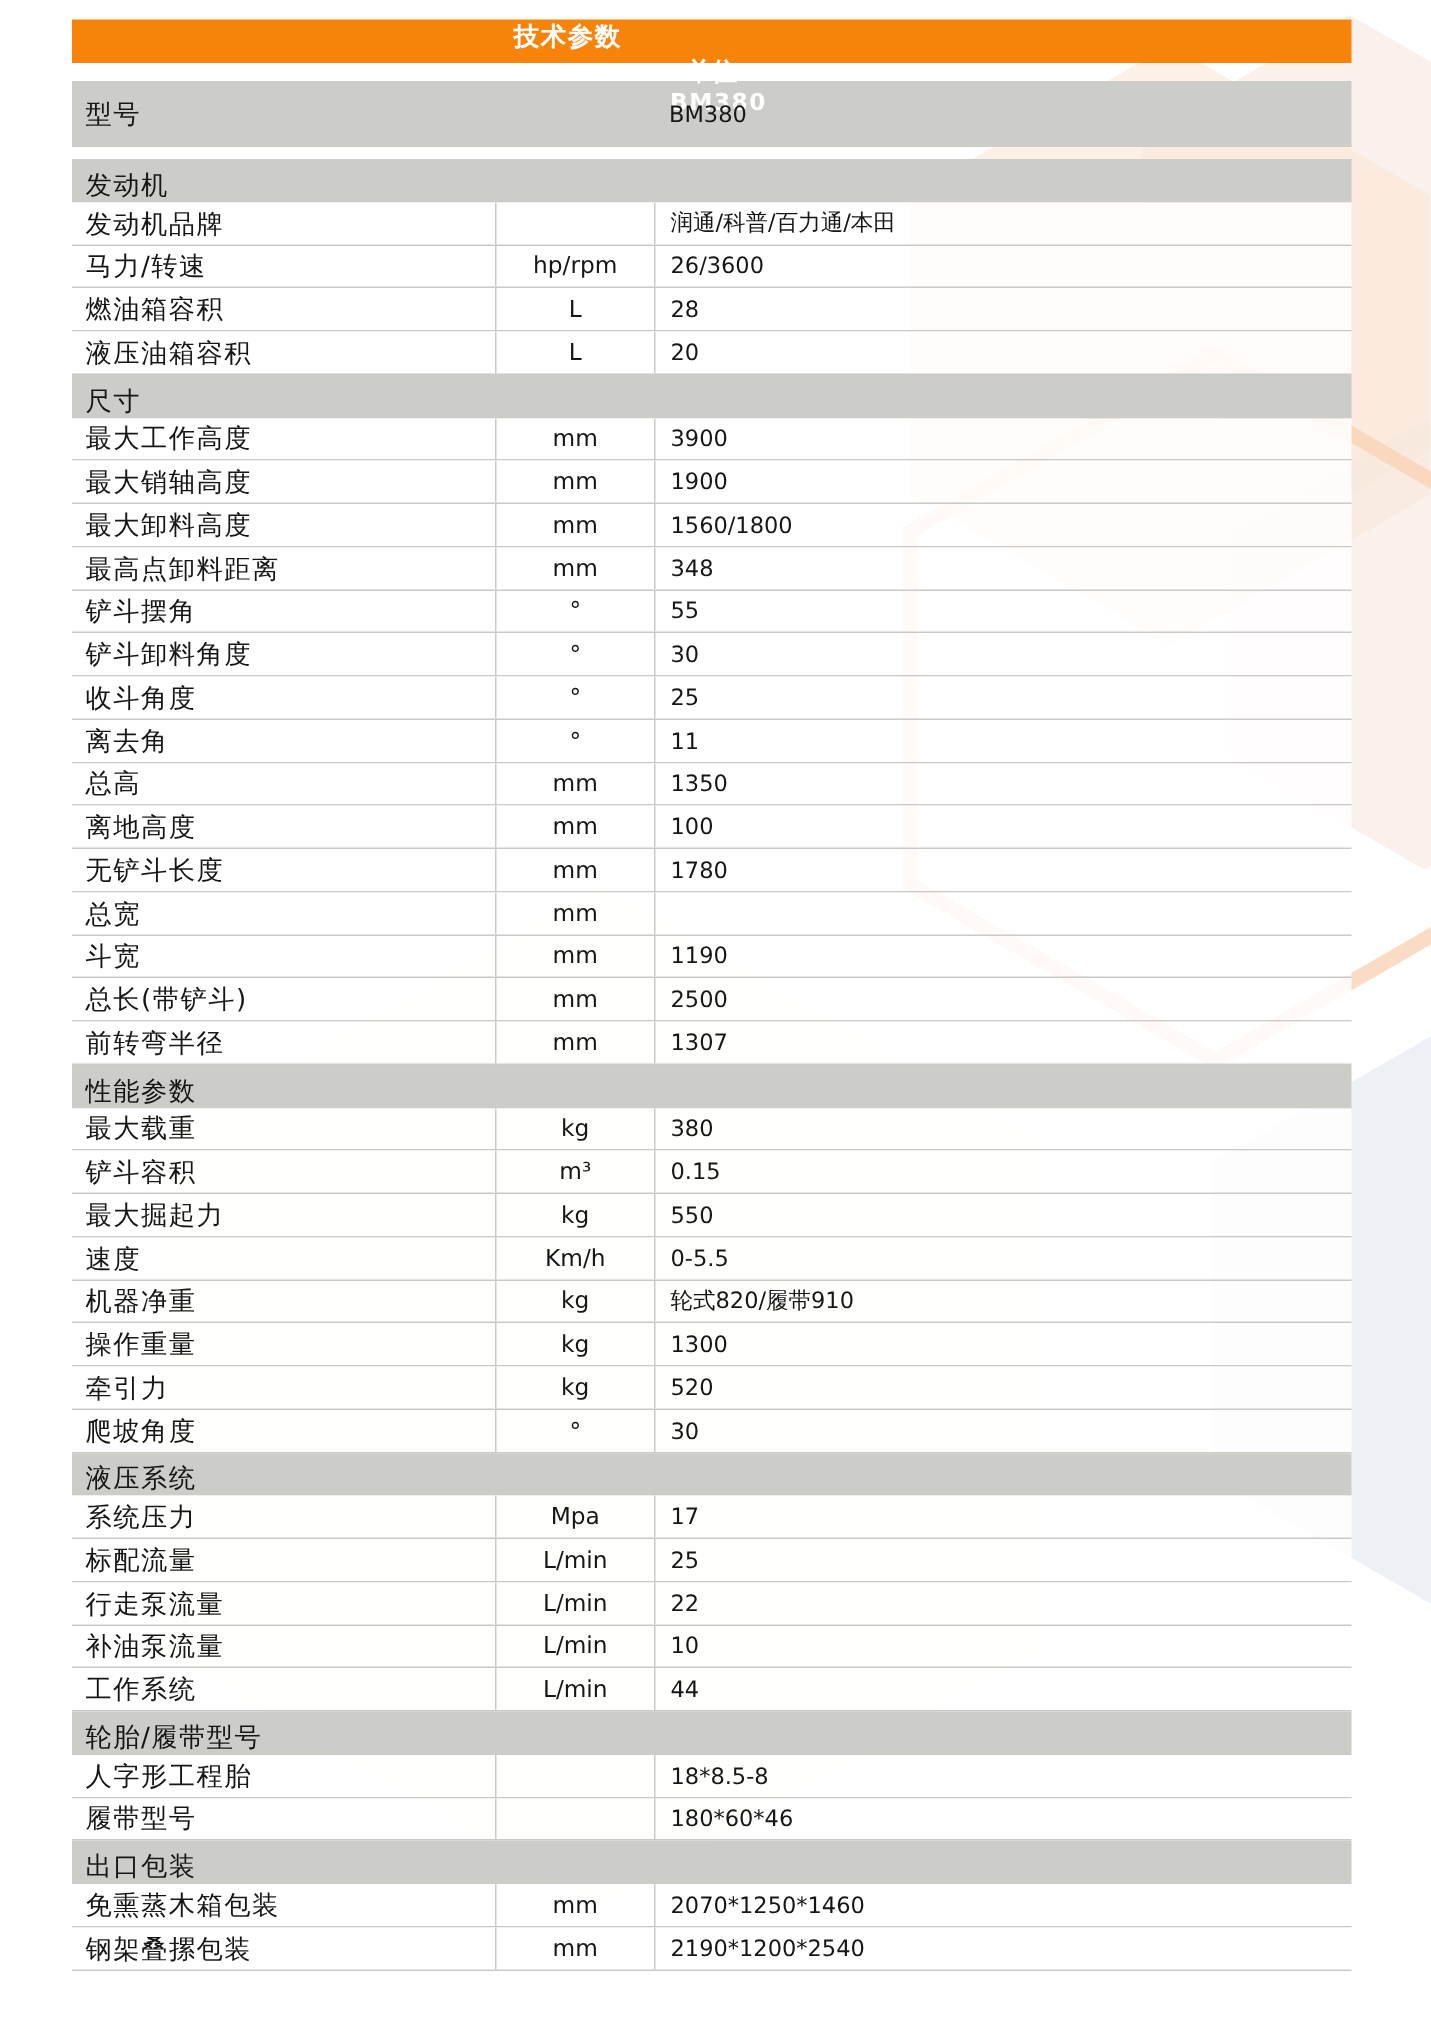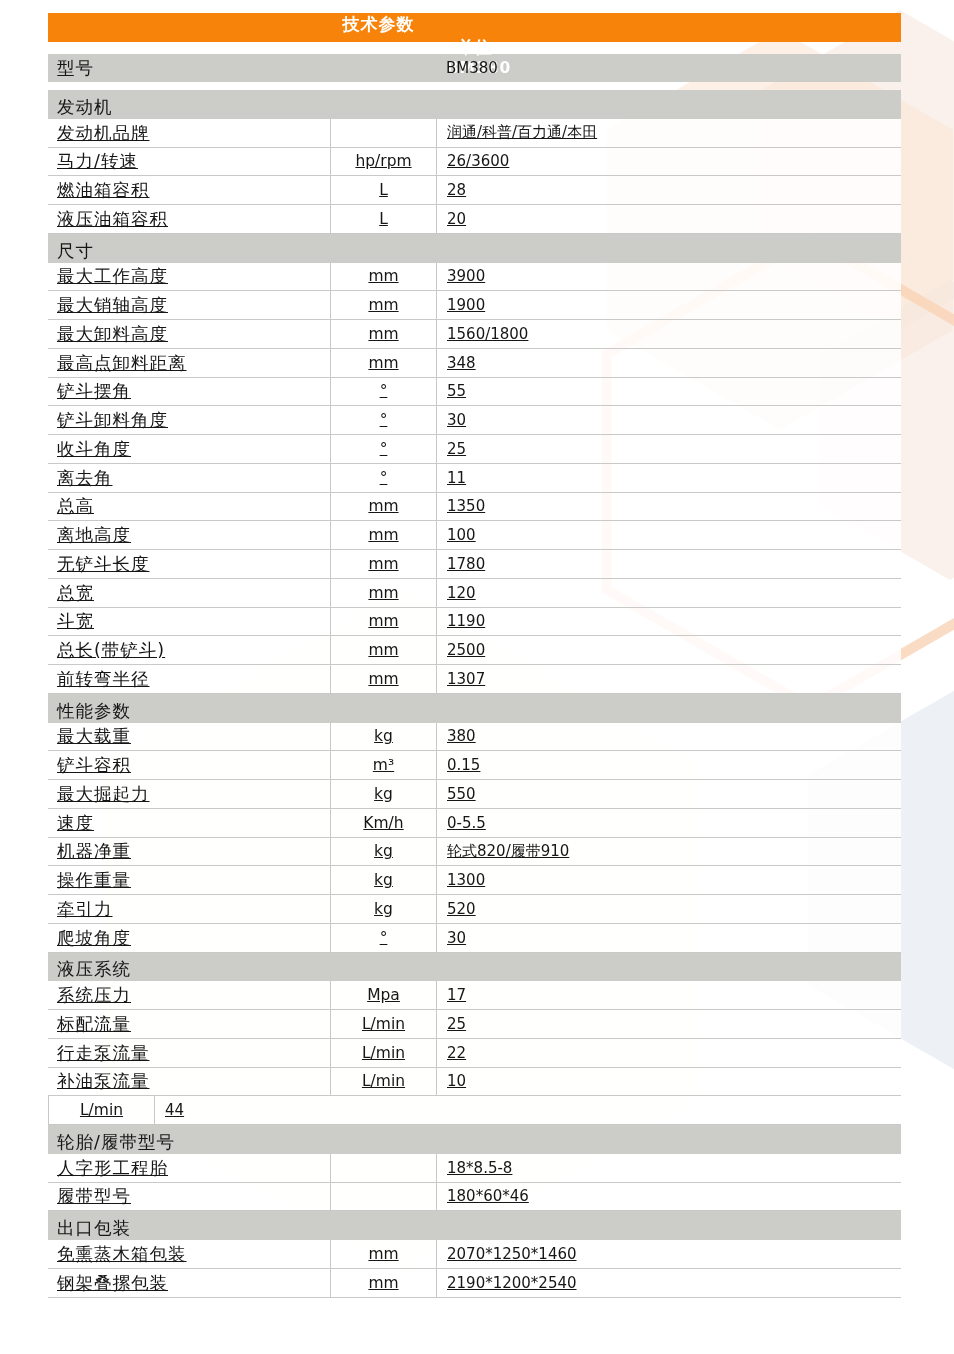--- a/index.html
+++ b/index.html
@@ -20,33 +20,33 @@
   .header-bar{
     height:29px;background:var(--accent);color:var(--header-text);
     display:flex;align-items:center;font-weight:bold;font-size:17px;flex-direction:column;
   }
   .h-title{width:273px;padding-left:9px;letter-spacing:1px;}
   .h-unit{width:107px;text-align:center;}
   .h-model{padding-left:9px;font-size:15.5px;letter-spacing:1px;}
   .gap-a{height:12px;}
   .gap-b{height:8px;}
   .model-row{
-    height:28px;background:var(--bar);display:flex;align-items:center;
+    height:44px;background:var(--bar);display:flex;align-items:center;
   }
   .m-label{width:273px;padding-left:9px;font-size:17.5px;letter-spacing:1px;}
   .m-unit{width:107px;}
   .m-value{padding-left:9px;font-size:15px;}
   .section-bar{
     height:28.75px;background:var(--bar);display:flex;align-items:flex-end;
     padding-left:9px;box-sizing:border-box;font-size:17.5px;letter-spacing:1px;
   }
   .row{
     height:28.75px;display:flex;align-items:stretch;
     background:rgba(255,255,255,0.86);
-    border-bottom:1px solid var(--border);box-sizing:border-box;text-decoration:underline;
+    border-bottom:1px solid var(--border);box-sizing:border-box;
   }
   .c-label{
     width:273px;padding-left:9px;font-size:17.5px;letter-spacing:1px;
     display:flex;align-items:center;
   }
   .c-unit{
     width:107px;font-size:15.5px;box-sizing:border-box;
     border-left:1px solid var(--border);border-right:1px solid var(--border);
     display:flex;align-items:center;justify-content:center;
   }
@@ -181,21 +181,20 @@
 
   <div class="row">
     <span class="c-label">无铲斗长度</span>
     <span class="c-unit">mm</span>
     <span class="c-value">1780</span>
   </div>
 
   <div class="row">
     <span class="c-label">总宽</span>
     <span class="c-unit">mm</span>
-    <span class="c-value">120</span>
   </div>
 
   <div class="row">
     <span class="c-label">斗宽</span>
     <span class="c-unit">mm</span>
     <span class="c-value">1190</span>
   </div>
 
   <div class="row">
     <span class="c-label">总长(带铲斗)</span>
@@ -283,20 +282,21 @@
     <span class="c-value">22</span>
   </div>
 
   <div class="row">
     <span class="c-label">补油泵流量</span>
     <span class="c-unit">L/min</span>
     <span class="c-value">10</span>
   </div>
 
   <div class="row">
+    <span class="c-label">工作系统</span>
     <span class="c-unit">L/min</span>
     <span class="c-value">44</span>
   </div>
 
   <div class="section-bar">
     <span>轮胎/履带型号</span>
   </div>
 
   <div class="row">
     <span class="c-label">人字形工程胎</span>

